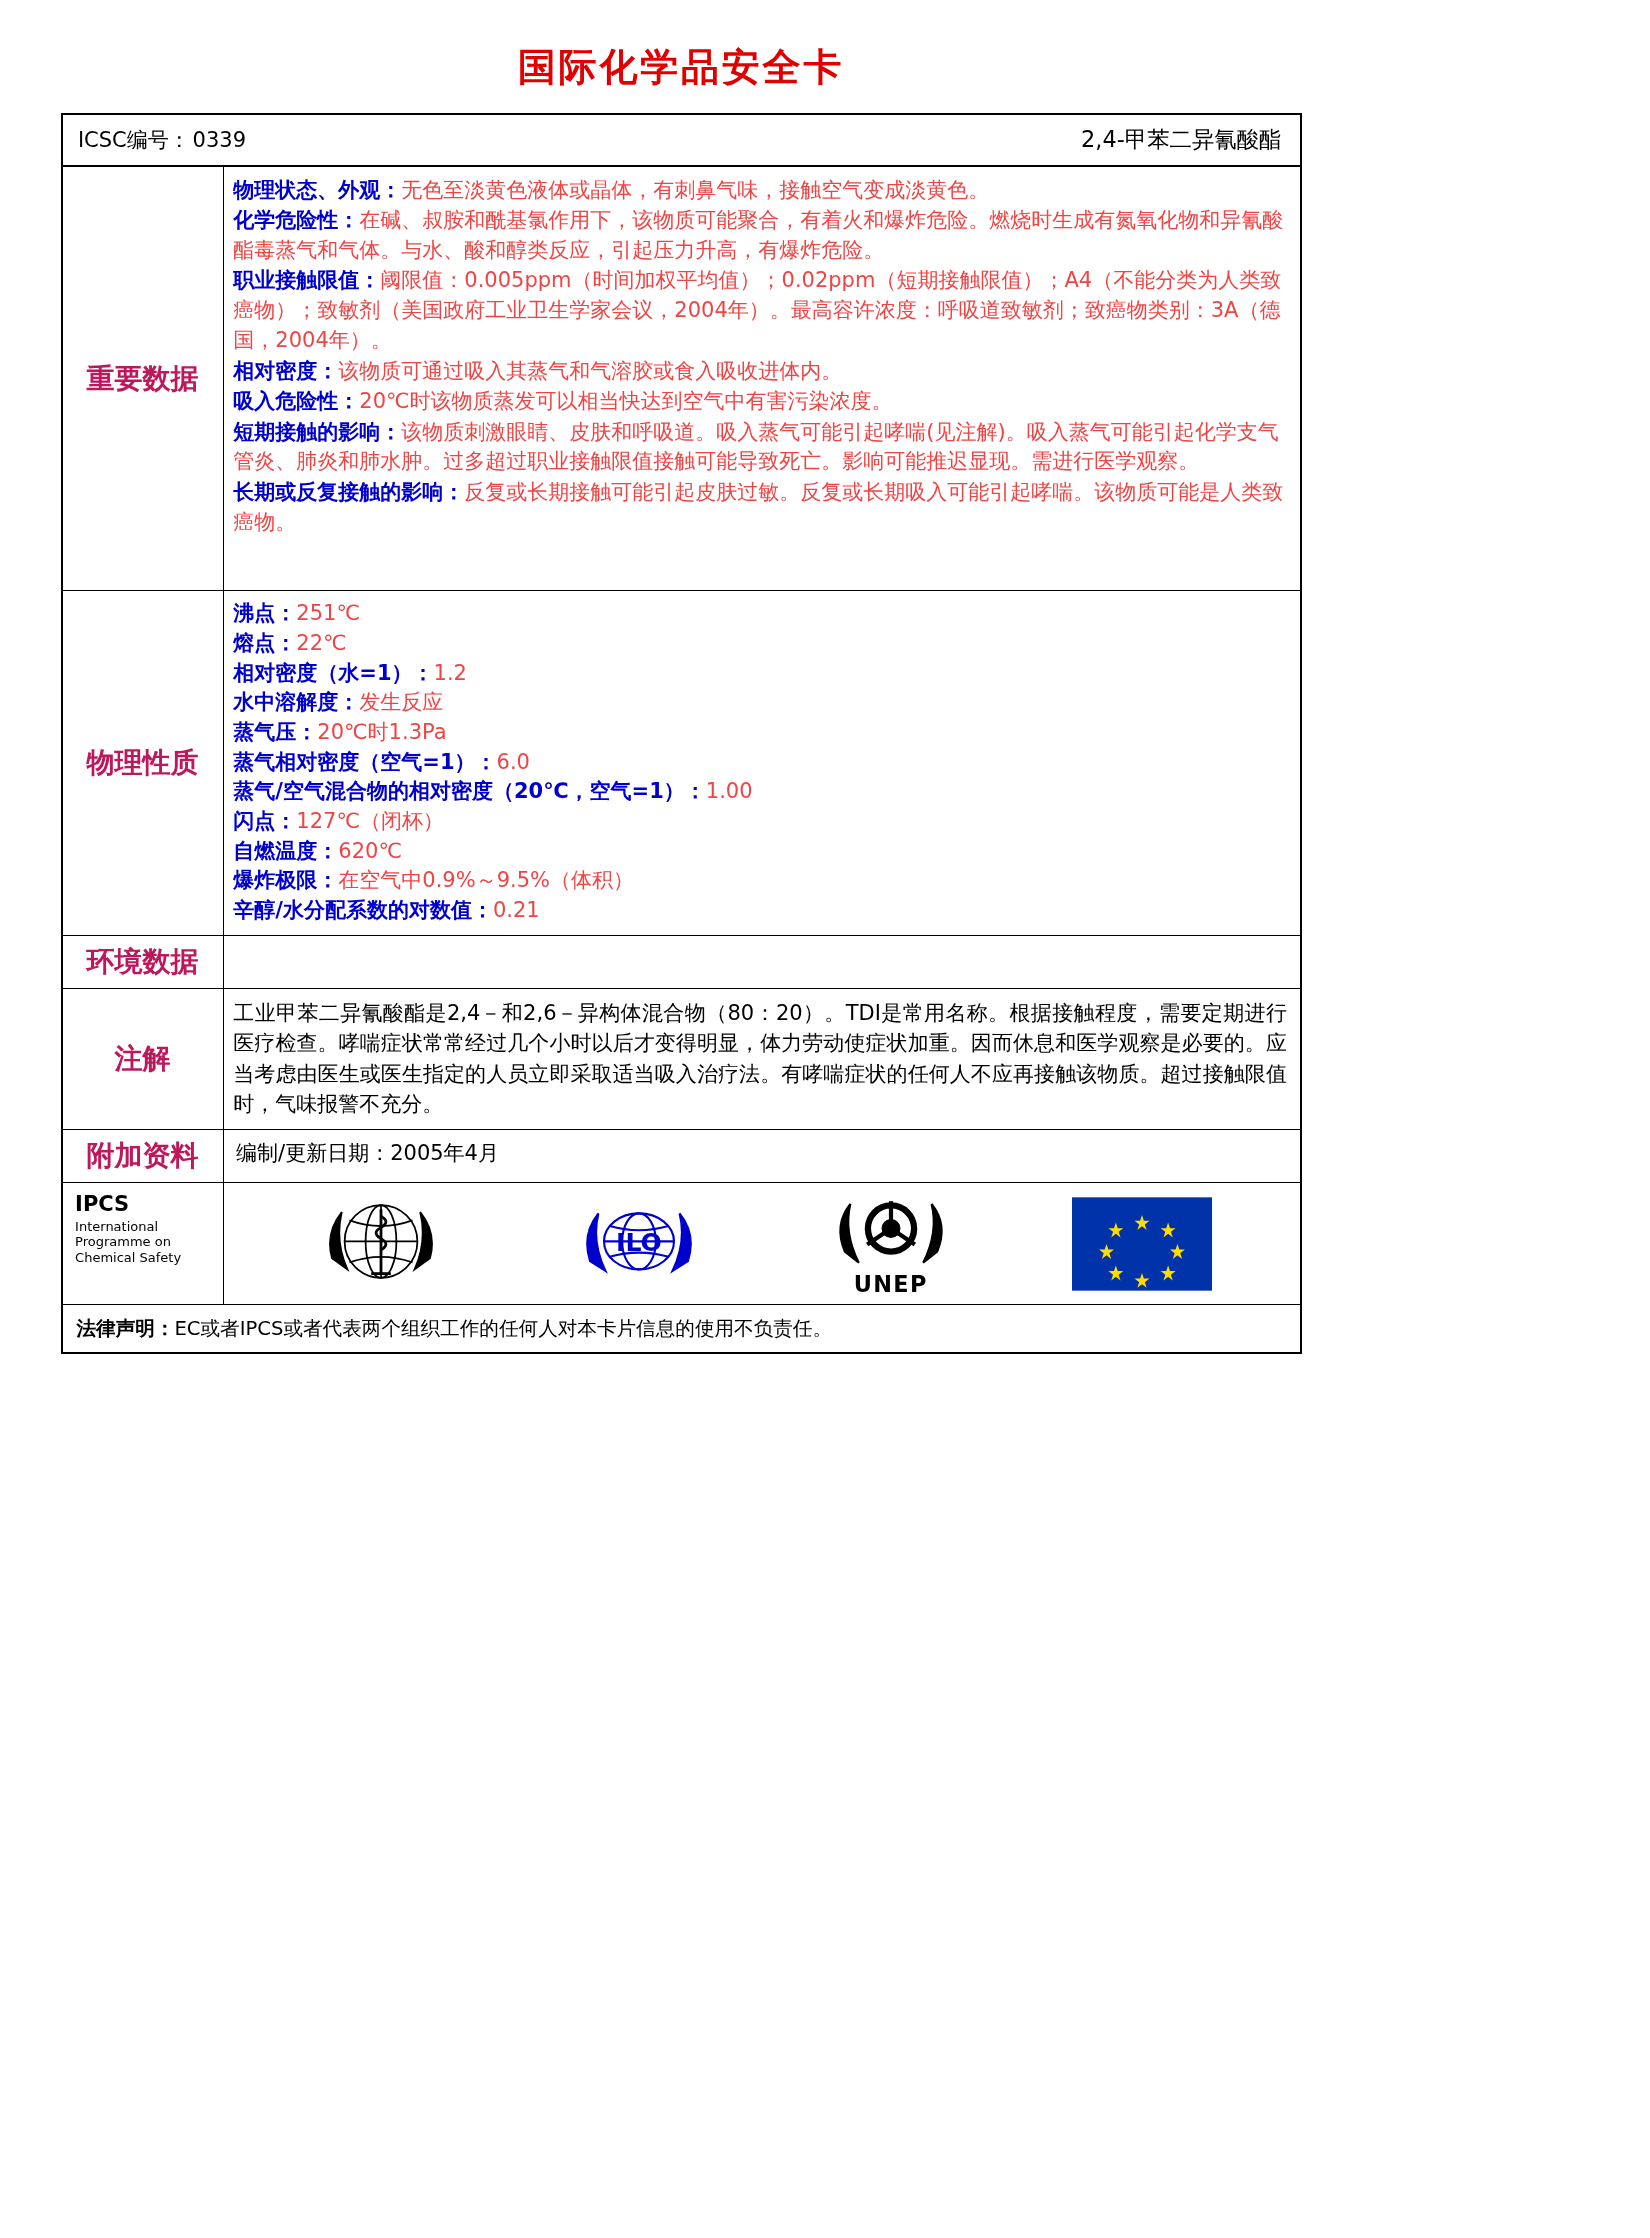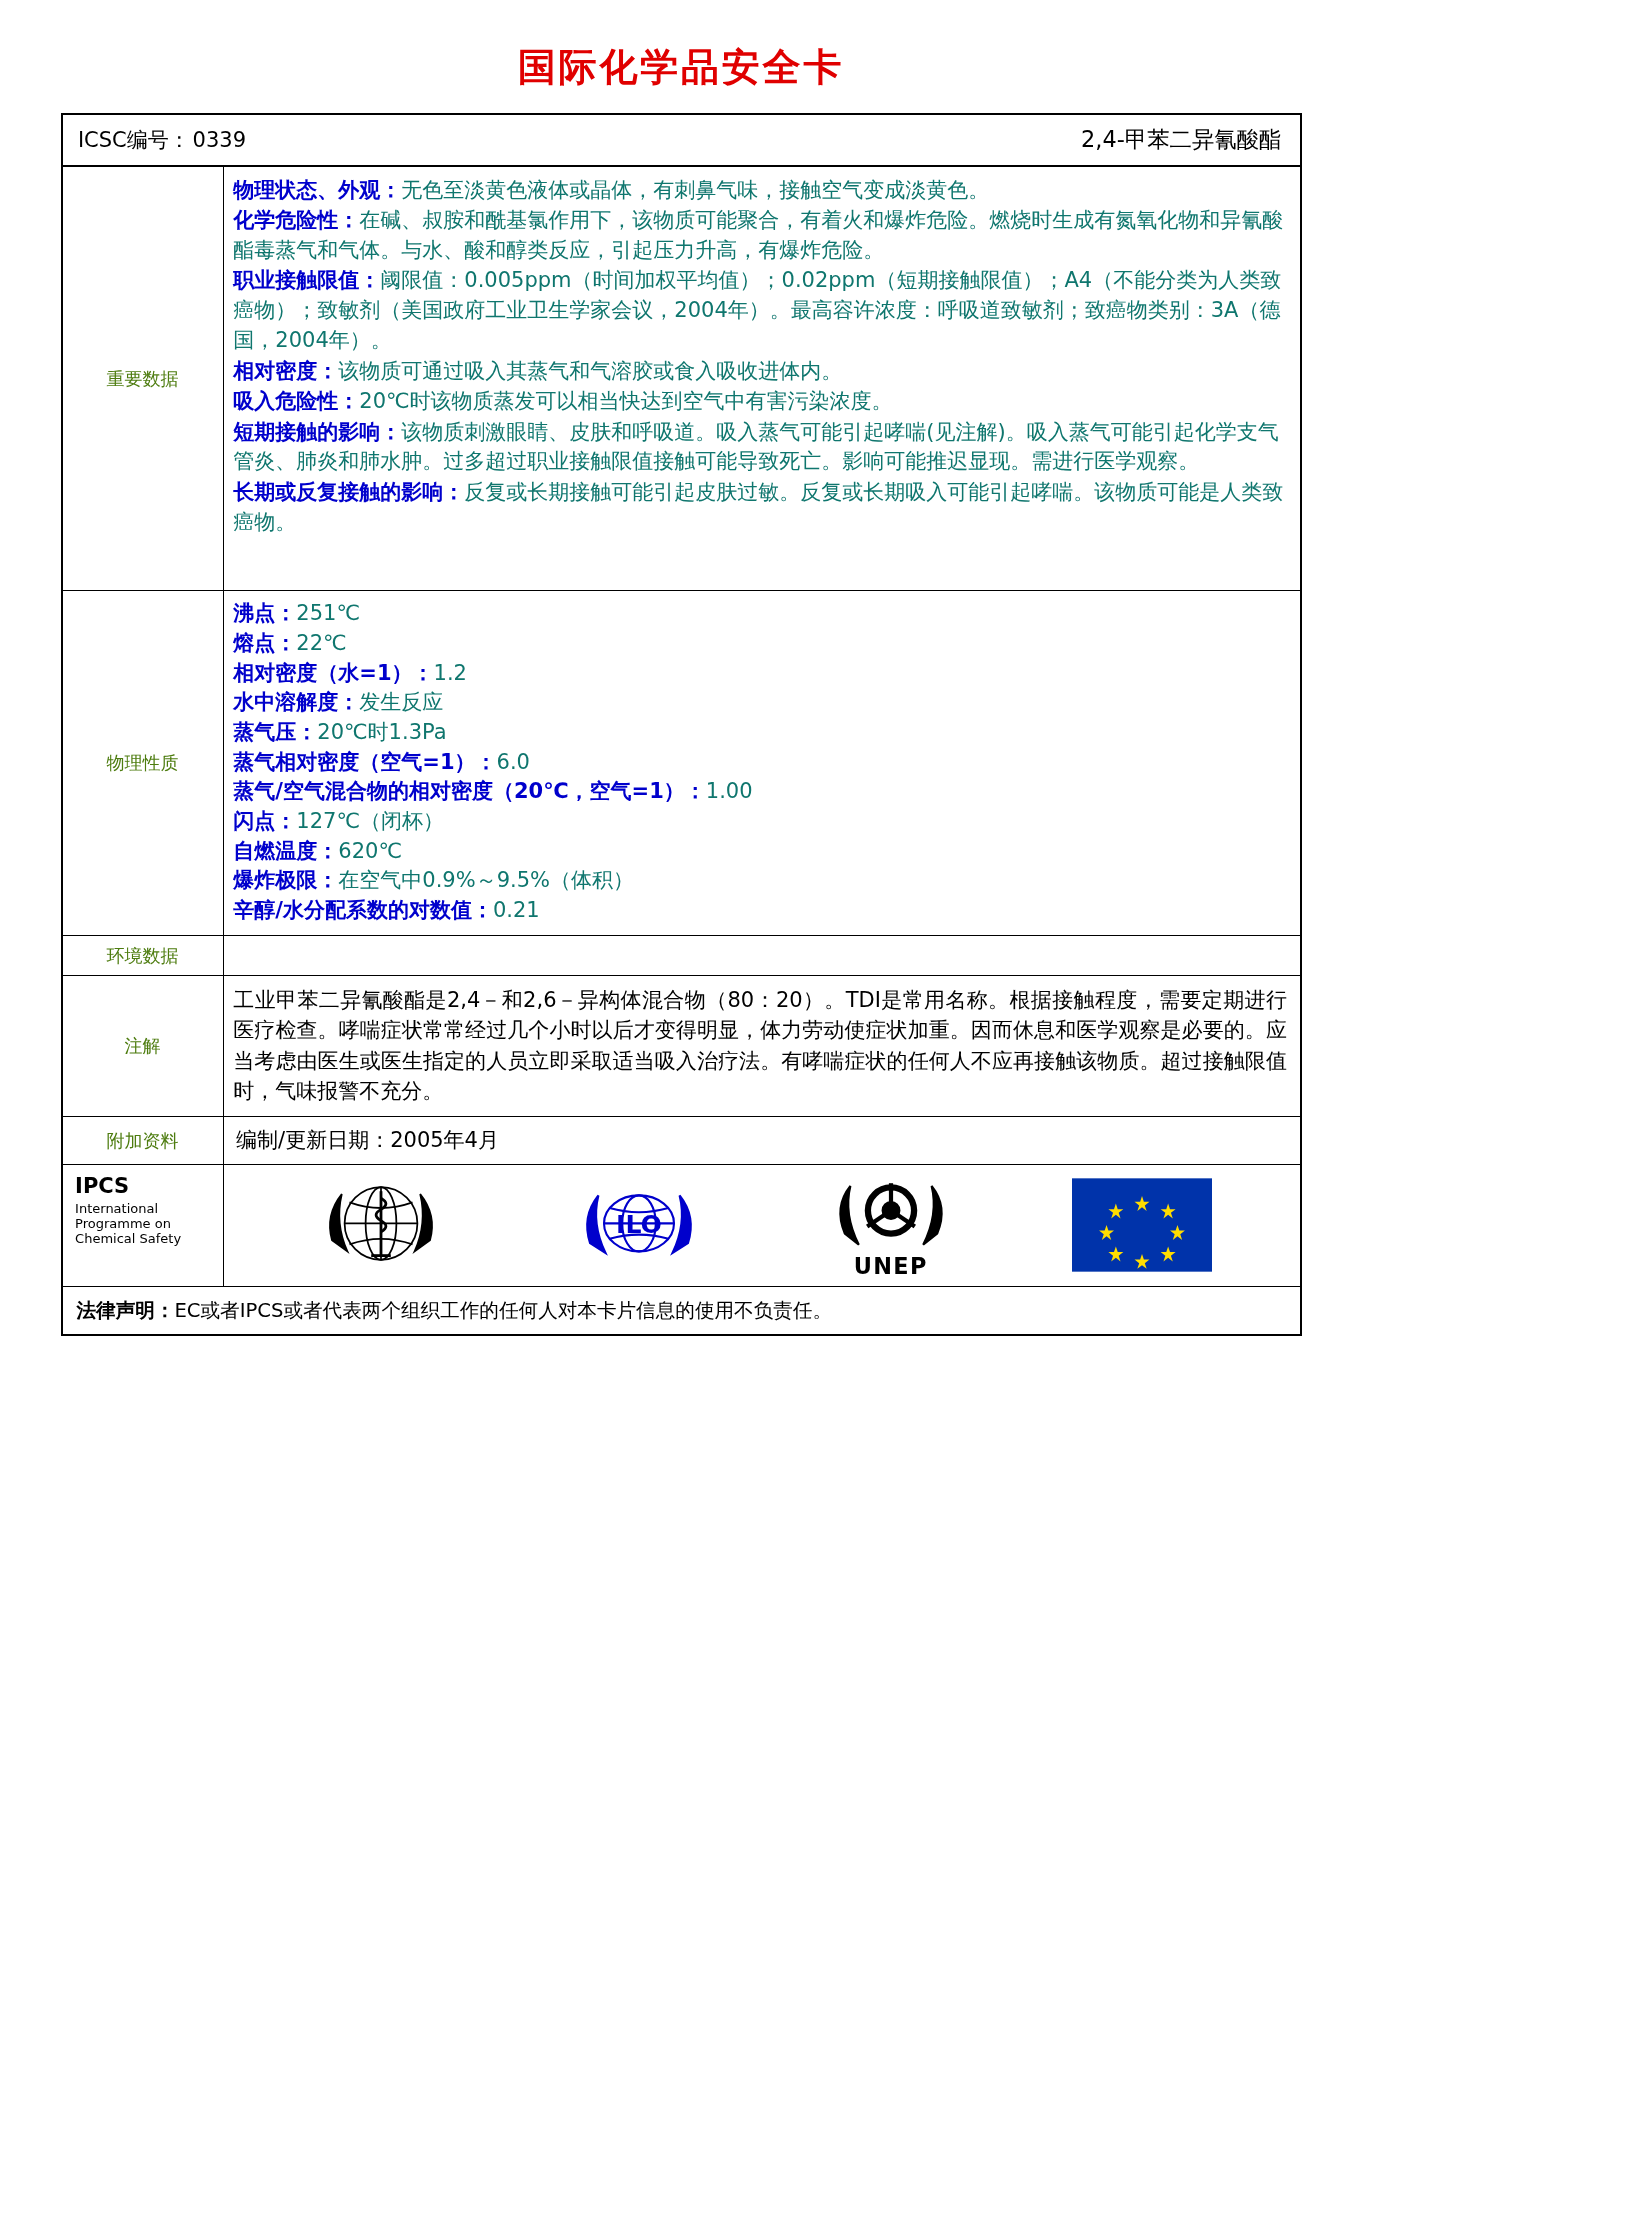--- a/index.html
+++ b/index.html
@@ -56,23 +56,23 @@
   .hdr-right {
     padding: 9.8px 18px 9.8px 14px;
     font-size: 22.4px;
     display: flex;
     align-items: center;
   }
   .label-cell {
     width: 161px;
     min-width: 161px;
     border-right: 1.4px solid #000;
-    color: #4d7c0f;
-    font-weight: normal;
-    font-size: 18px;
+    color: #be185d;
+    font-weight: bold;
+    font-size: 28px;
     display: flex;
     align-items: center;
     justify-content: center;
     text-align: center;
     padding: 7px 4.2px;
     box-sizing: border-box;
   }
   .label-cell.top {
     align-items: center;
   }
@@ -84,21 +84,21 @@
     box-sizing: border-box;
   }
   .content-cell p {
     margin: 0 0 0.7px 0;
   }
   .k {
     color: #0000cc;
     font-weight: bold;
   }
   .v {
-    color: #0f766e;
+    color: #ef4444;
   }
   .phys-line {
     margin: 0 0 1.4px 0;
     font-size: 21px;
     line-height: 1.38;
   }
   .env-cell {
     min-height: 39px;
   }
   .notes-cell {

